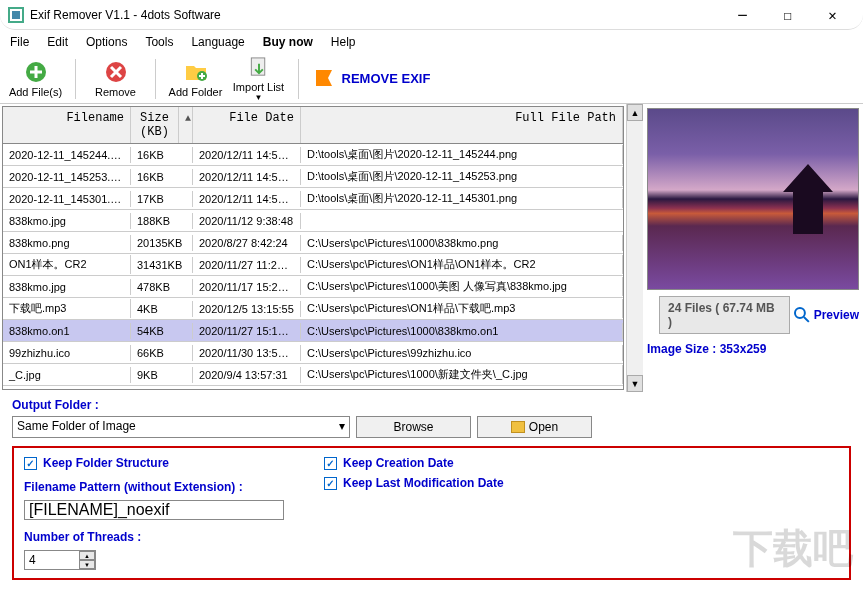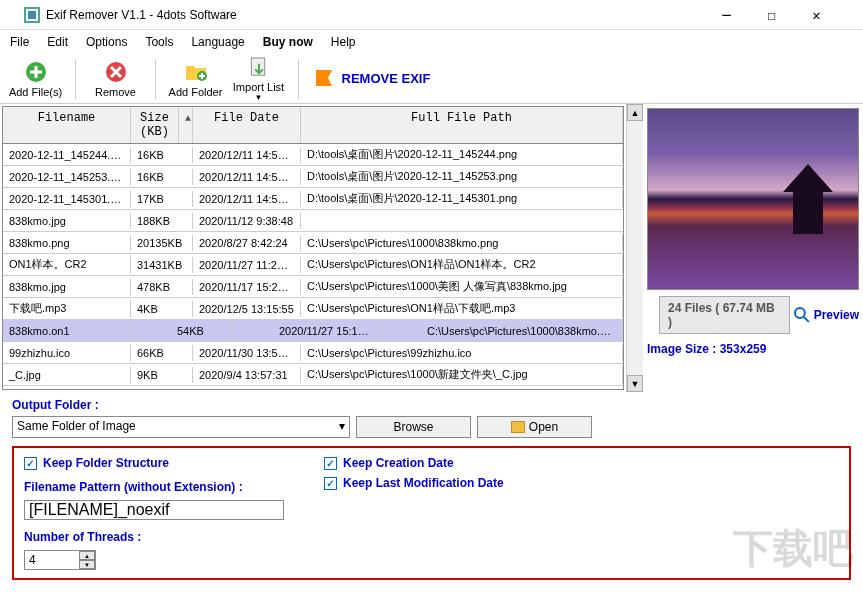--- a/index.html
+++ b/index.html
@@ -1,42 +1,42 @@
 <!DOCTYPE html>
 <html><head>
 <meta charset="utf-8">
 <style>
 * { box-sizing: border-box; margin: 0; padding: 0; }
 body { font-family: "Segoe UI", Tahoma, sans-serif; font-size: 12px; background: #fff; width: 863px; height: 603px; overflow: hidden; position: relative; }
-.titlebar { height: 30px; background: #fff; border-bottom: 1px solid #ddd; display: flex; align-items: center; padding: 0 24px; }
+.titlebar { height: 30px; background: #fff; border-bottom: 1px solid #ddd; display: flex; align-items: center; padding: 0 8px; border-radius: 15px; }
 .titlebar-icon { width: 16px; height: 16px; margin-right: 6px; }
 .titlebar-text { flex: 1; font-size: 12px; color: #000; }
 .win-controls { display: flex; gap: 0; }
 .win-btn { width: 45px; height: 30px; display: flex; align-items: center; justify-content: center; font-family: monospace; font-size: 14px; cursor: default; }
 .menubar { height: 24px; background: #fff; display: flex; align-items: center; padding: 0 10px; gap: 18px; }
 .menu-item { font-size: 12px; color: #000; cursor: default; }
 .menu-item.highlight { font-weight: bold; color: #000; }
 .toolbar { height: 50px; background: #fff; display: flex; align-items: center; padding: 2px 8px; gap: 8px; border-bottom: 1px solid #ccc; }
 .tool-btn { display: flex; flex-direction: column; align-items: center; justify-content: center; min-width: 55px; height: 46px; cursor: default; font-size: 11px; }
 .tool-icon { width: 24px; height: 24px; margin-bottom: 2px; }
 .tool-sep { width: 1px; height: 40px; background: #ccc; margin: 0 4px; }
 .remove-exif { color: #0000cc; font-weight: bold; font-size: 13px; }
 .main-area { display: flex; height: 288px; }
 .table-wrap { flex: 1; overflow: hidden; border: 1px solid #888; margin: 2px; position: relative; }
 .table-header { display: flex; background: #f0f0f0; border-bottom: 1px solid #888; font-family: "Courier New", monospace; font-size: 12px; }
-.th { padding: 4px 6px; border-right: 1px solid #ccc; text-align: center; }
+.th { padding: 4px 6px; border-right: 1px solid #ccc; text-align: right; }
 .th-name { width: 128px; }
 .th-size { width: 48px; text-align: center; }
 .th-sort { width: 14px; }
 .th-date { width: 108px; }
 .th-path { flex: 1; }
 .sort-arrow { font-size: 10px; color: #555; }
 .table-body { overflow-y: auto; height: 250px; }
 .tr { display: flex; border-bottom: 1px solid #ccc; font-size: 11px; height: 22px; align-items: center; }
-.tr.selected { background: #c8c8f0; gap: 40px; }
+.tr.selected { background: #c8c8f0; }
 .td { padding: 2px 6px; border-right: 1px solid #ccc; overflow: hidden; white-space: nowrap; text-overflow: ellipsis; }
 .td-name { width: 128px; }
 .td-size { width: 62px; }
 .td-date { width: 108px; }
 .td-path { flex: 1; }
 .vscroll { width: 17px; background: #f0f0f0; border-left: 1px solid #ccc; display: flex; flex-direction: column; }
 .vscroll-btn { height: 17px; background: #e0e0e0; border: 1px solid #aaa; display: flex; align-items: center; justify-content: center; font-size: 9px; }
 .vscroll-track { flex: 1; background: #f0f0f0; }
 .preview-panel { width: 220px; padding: 4px; display: flex; flex-direction: column; }
 .preview-img { width: 212px; height: 182px; border: 1px solid #888; background: linear-gradient(180deg, #5b4a8a 0%, #7a5fa8 25%, #d4a8c8 45%, #2a1840 50%, #8a3050 55%, #c85a3a 58%, #5a2850 65%, #7a4aa0 100%); position: relative; }

